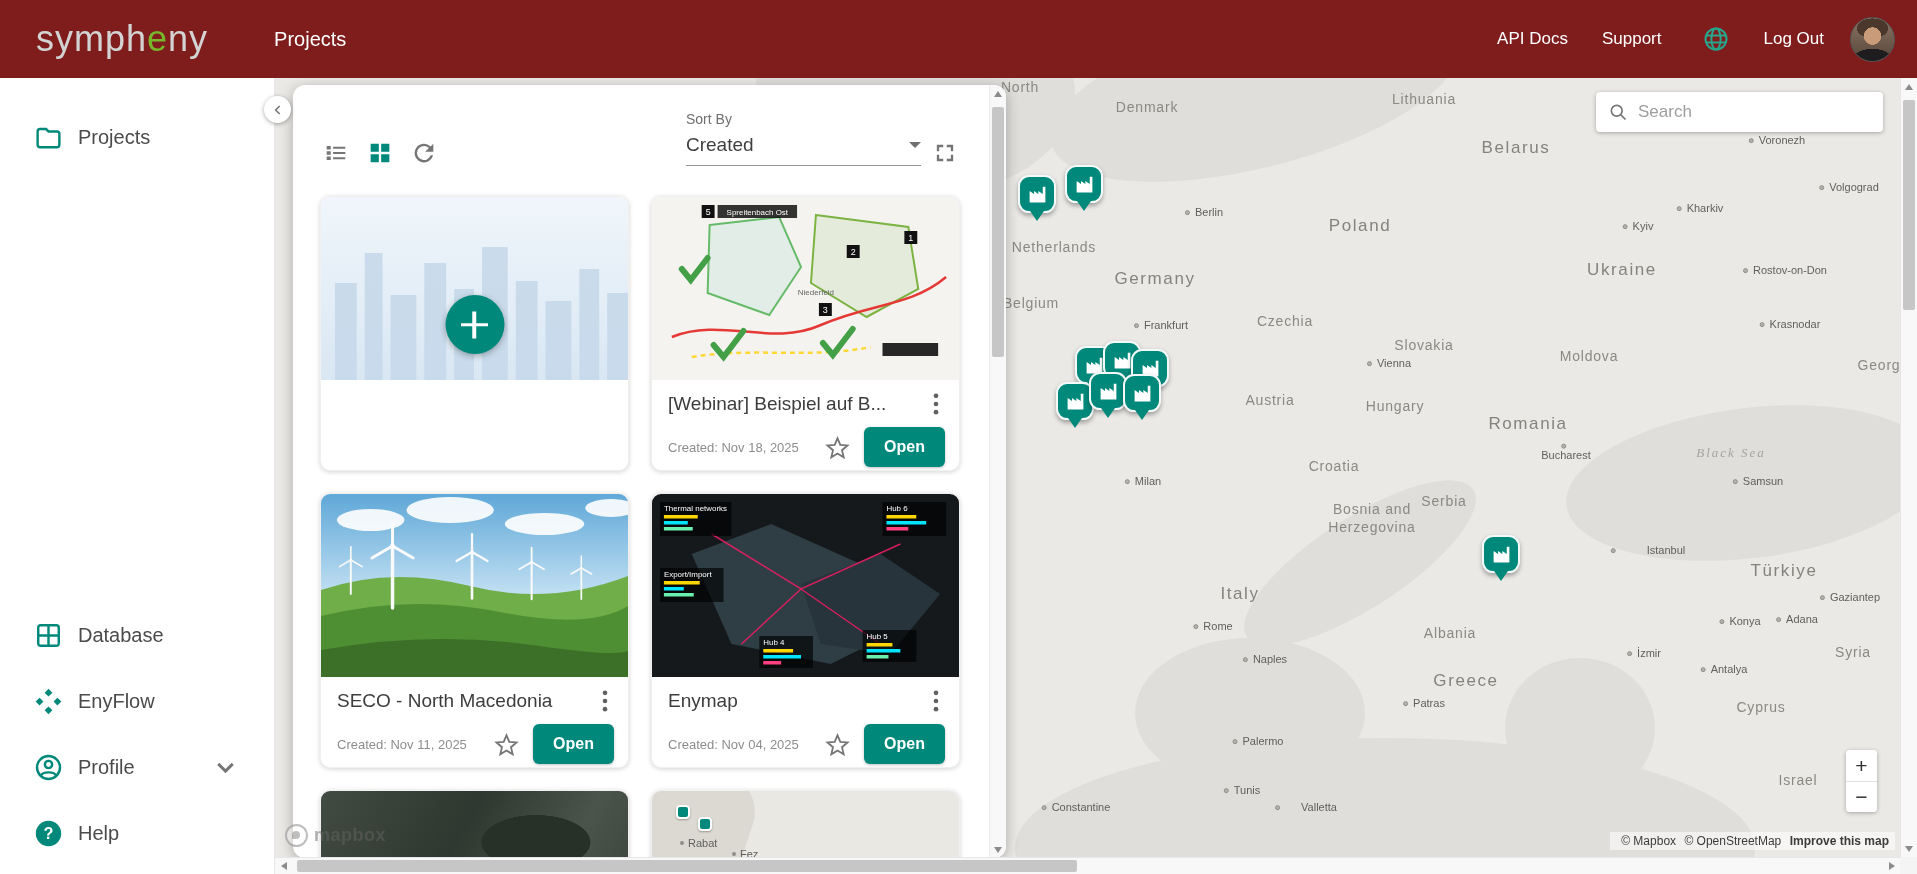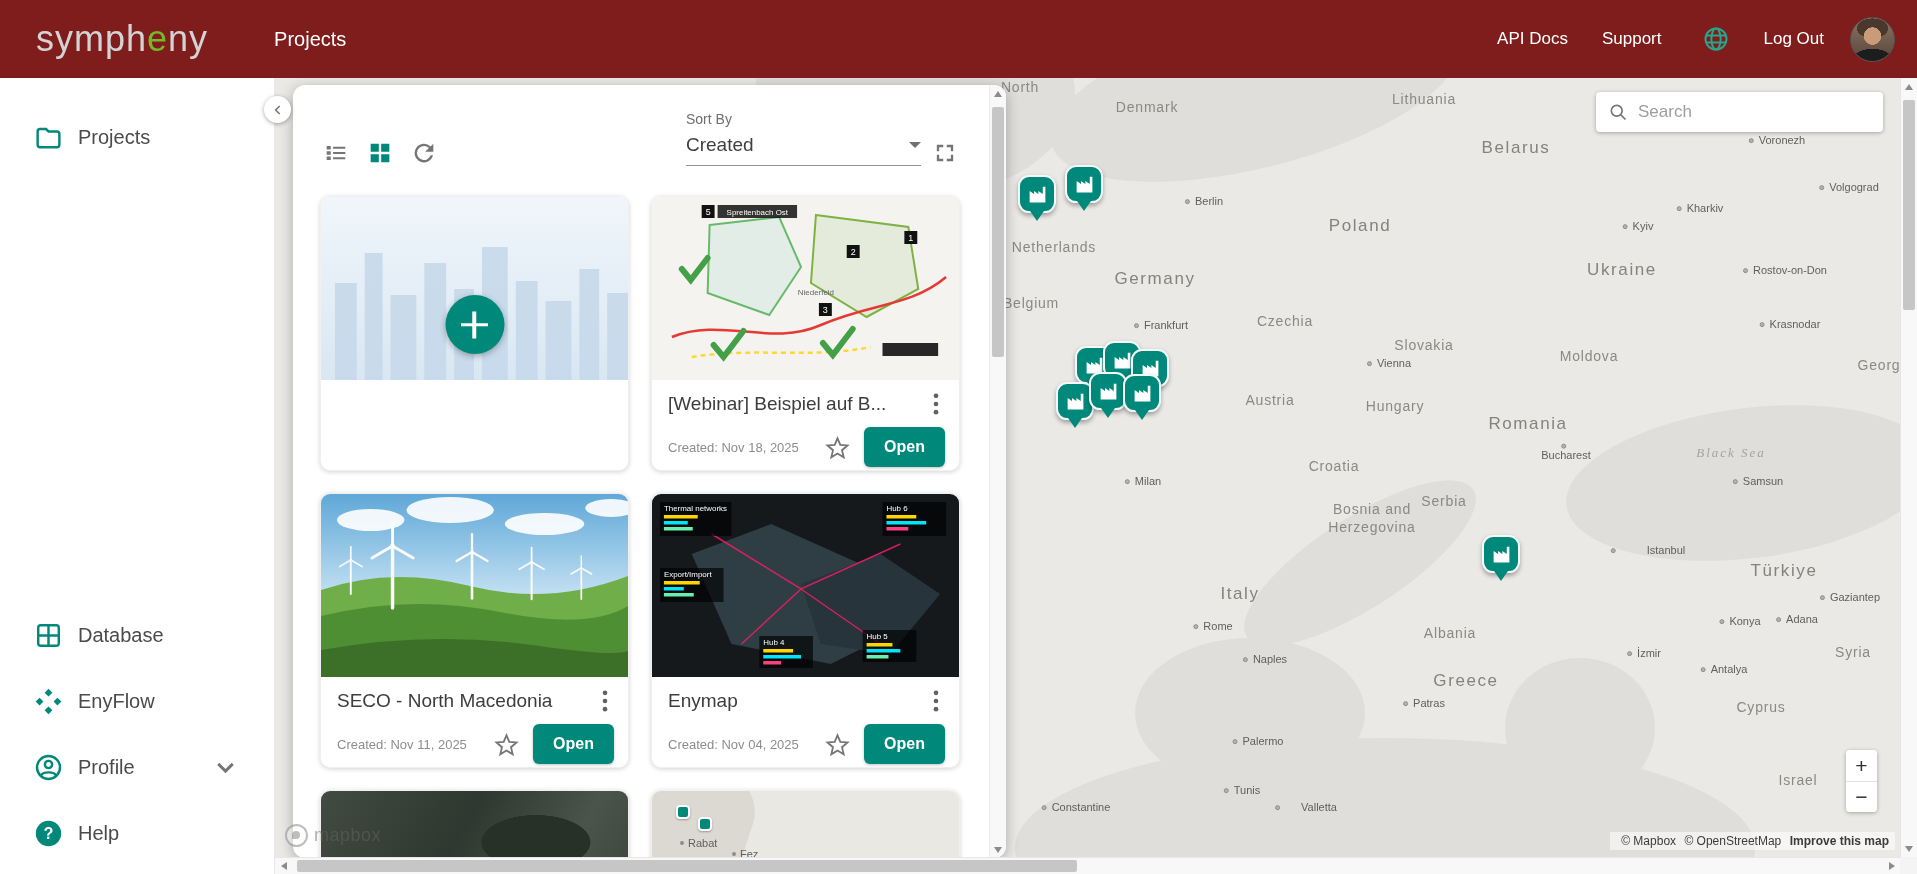--- a/index.html
+++ b/index.html
@@ -70,21 +70,21 @@
   .attrib { position: absolute; right: 22px; bottom: 24px; font-size: 12px; color: #3c3c3c;
     background: rgba(255,255,255,.55); padding: 2px 6px; z-index: 6; }
   .attrib a { color: #3c3c3c; text-decoration: none; margin-left: 5px; cursor: pointer; }
   .attrib a.bold { font-weight: 700; }
 
   .mb-logo { position: absolute; left: 10px; top: 746px; display: flex; align-items: center; z-index: 12; }
   .mb-circle { width: 23px; height: 23px; border-radius: 50%; border: 2.5px solid rgba(110,110,110,.45);
     background: rgba(255,255,255,.35); position: relative; }
   .mb-circle::after { content: ""; position: absolute; left: 5px; top: 5px; width: 8px; height: 8px;
     border-radius: 50% 50% 50% 0; background: rgba(110,110,110,.45); }
-  .mb-text { margin-left: 6px; font-size: 18px; font-weight: 400; letter-spacing: .5px;
+  .mb-text { margin-left: 6px; font-size: 18px; font-weight: 700; letter-spacing: .5px;
     color: rgba(100,100,100,.5); }
 
   
   .panel { position: absolute; left: 18px; top: 7px; width: 713px; height: 773px; background: #fff;
     border-radius: 12px; box-shadow: 0 3px 14px rgba(0,0,0,.28); z-index: 10; overflow: hidden; }
   .collapse-btn { position: absolute; left: 264px; top: 96px; width: 27px; height: 27px; border-radius: 50%;
     background: #fff; box-shadow: 0 1px 4px rgba(0,0,0,.35); z-index: 16;
     display: flex; align-items: center; justify-content: center; cursor: pointer; }
 
   .panel-toolbar { position: relative; height: 111px; }
@@ -232,21 +232,21 @@
     <div class="water" style="left:740px;top:660px;width:740px;height:220px;"></div>
     <div class="water" style="left:1230px;top:580px;width:150px;height:140px;"></div>
 
     <div>
         <span class="map-label c" style="left: 745px; top: 10px;"><span>North</span></span>
         <span class="map-label c" style="left: 872px; top: 30px;"><span>Denmark</span></span>
         <span class="map-label c" style="left: 1149px; top: 22px;"><span>Lithuania</span></span>
         <span class="map-label cb" style="left: 1241px; top: 70px;"><span>Belarus</span></span>
         <span class="map-label y" style="left: 1502px; top: 63px;"><i class="city-dot"></i><span>Voronezh</span></span>
         <span class="map-label c" style="left: 779px; top: 170px;"><span>Netherlands</span></span>
-        <span class="map-label y" style="left: 929px; top: 124px;"><i class="city-dot"></i><span>Berlin</span></span>
+        <span class="map-label y" style="left: 929px; top: 135px;"><i class="city-dot"></i><span>Berlin</span></span>
         <span class="map-label cb" style="left: 1085px; top: 148px;"><span>Poland</span></span>
         <span class="map-label y" style="left: 1574px; top: 110px;"><i class="city-dot"></i><span>Volgograd</span></span>
         <span class="map-label y" style="left: 1363px; top: 149px;"><i class="city-dot"></i><span>Kyiv</span></span>
         <span class="map-label y" style="left: 1425px; top: 131px;"><i class="city-dot"></i><span>Kharkiv</span></span>
         <span class="map-label cb" style="left: 880px; top: 201px;"><span>Germany</span></span>
         <span class="map-label c" style="left: 756px; top: 226px;"><span>Belgium</span></span>
         <span class="map-label y" style="left: 886px; top: 248px;"><i class="city-dot"></i><span>Frankfurt</span></span>
         <span class="map-label c" style="left: 1010px; top: 244px;"><span>Czechia</span></span>
         <span class="map-label cb" style="left: 1347px; top: 192px;"><span>Ukraine</span></span>
         <span class="map-label y" style="left: 1510px; top: 193px;"><i class="city-dot"></i><span>Rostov-on-Don</span></span>

